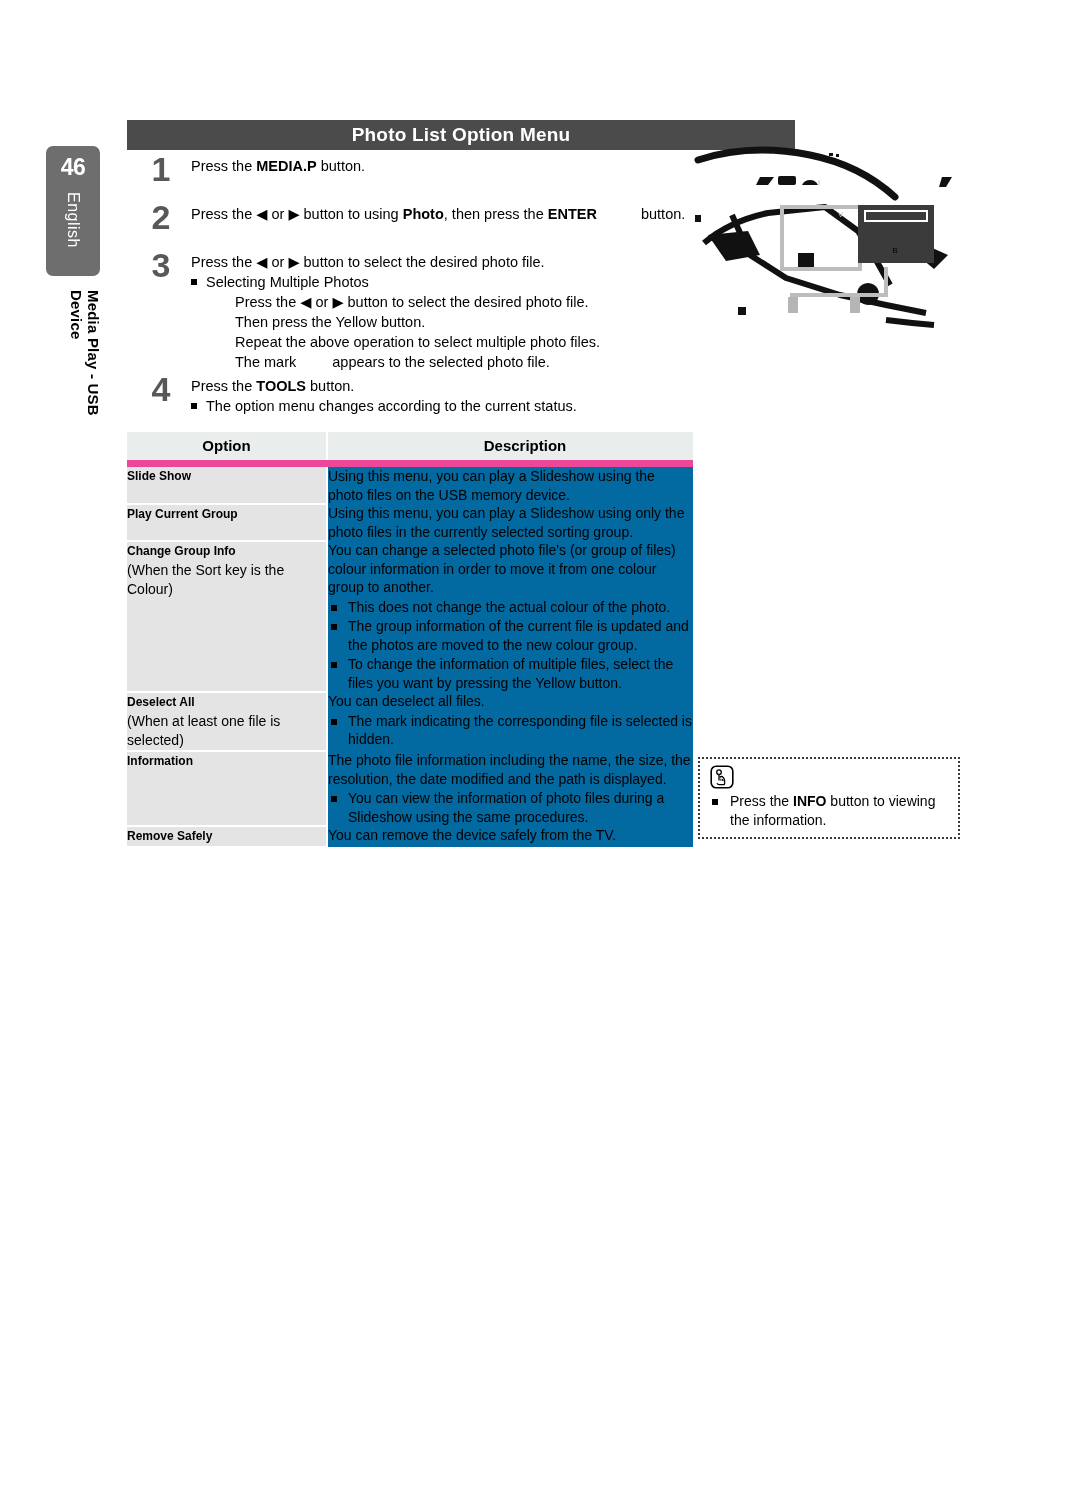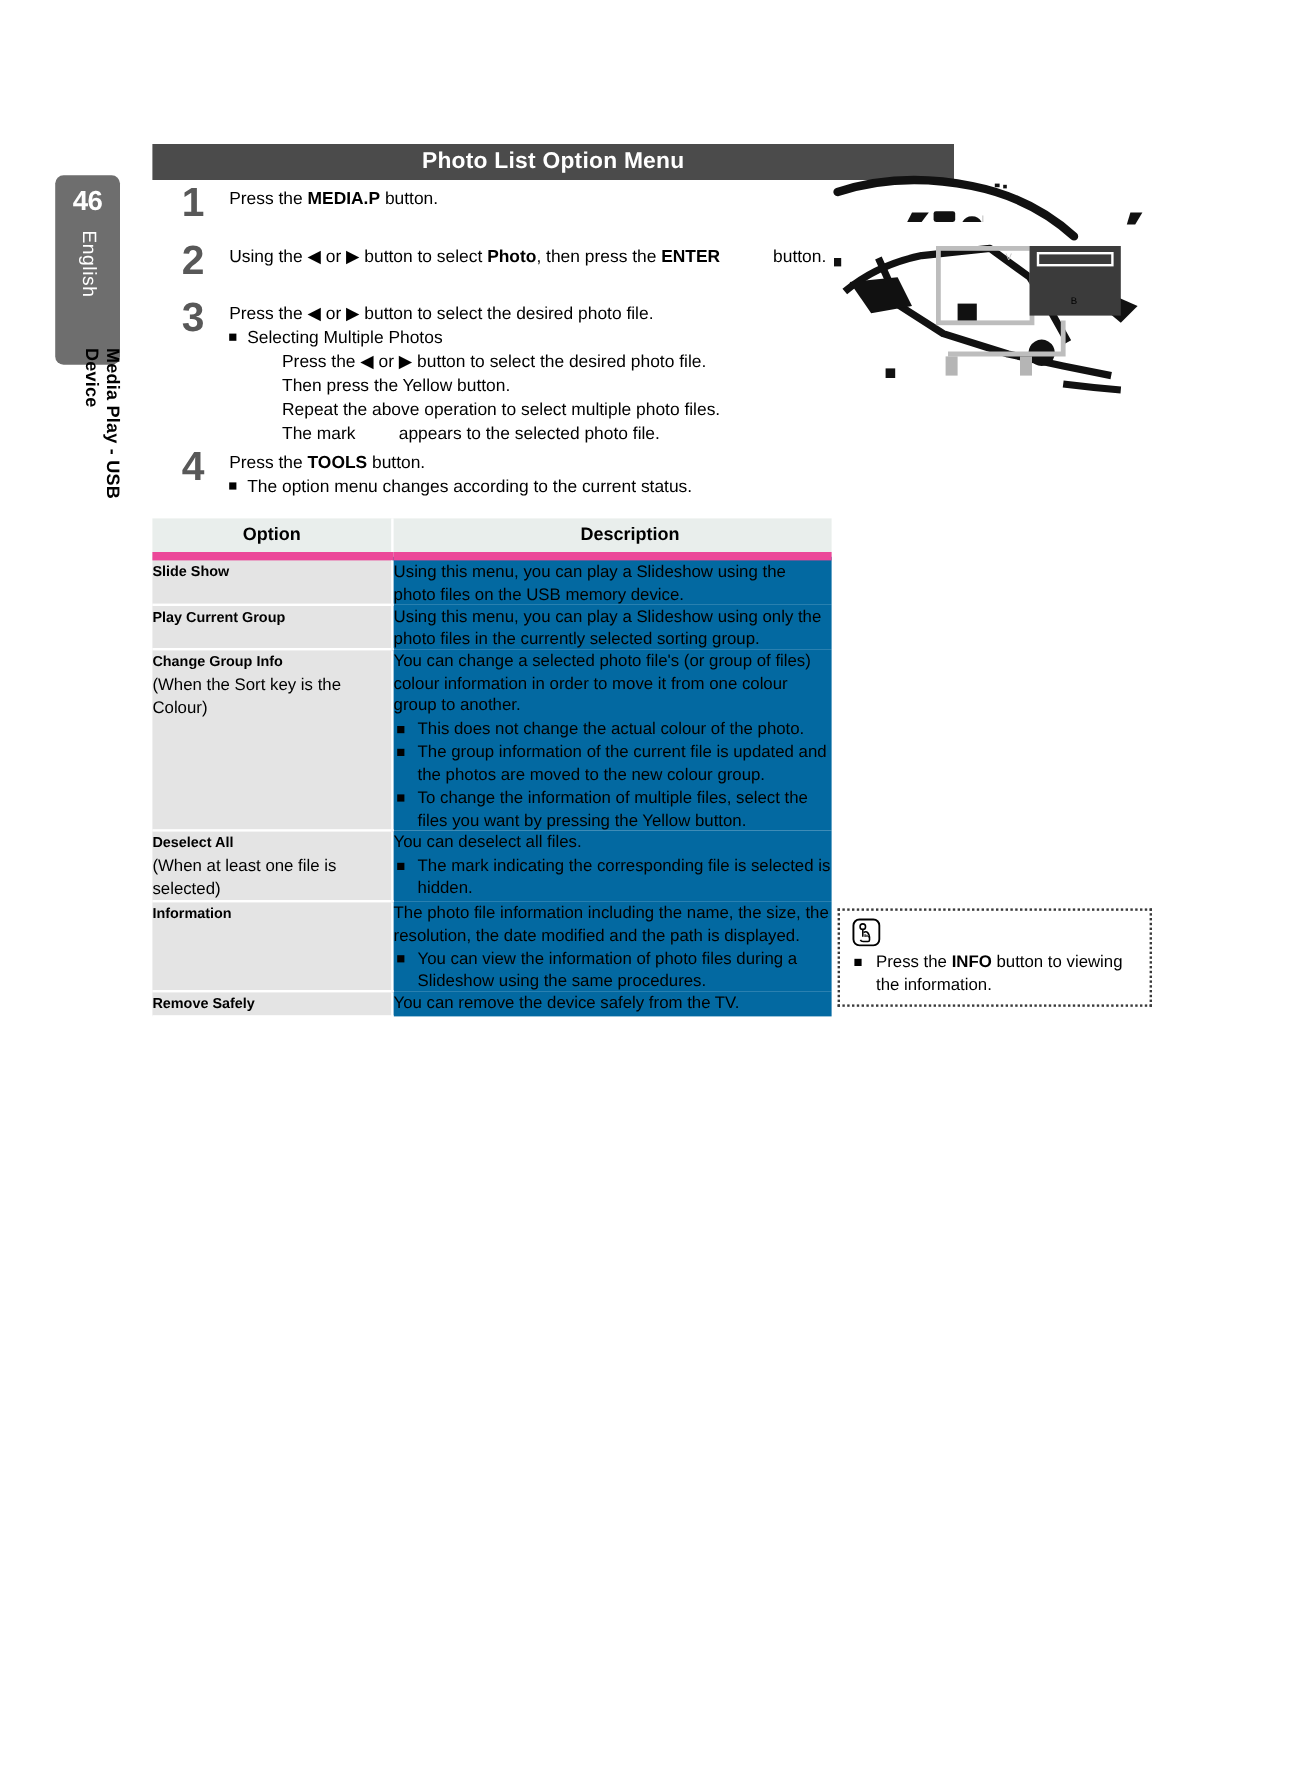--- a/index.html
+++ b/index.html
@@ -15,21 +15,21 @@
     color: #000000;
     overflow: hidden;
   }
 
   
   .side-tab {
     position: absolute;
     left: 46px;
     top: 146px;
     width: 54px;
-    height: 158px;
+    height: 130px;
     background: #6e6e6e;
     border-radius: 7px 7px 7px 7px;
     color: #ffffff;
   }
   .side-tab-number {
     position: absolute;
     top: 8px;
     left: 0;
     width: 100%;
     text-align: center;
@@ -236,21 +236,21 @@
 <div class="steps" style="position: absolute; height: 280px;">
     <div class="step" style="position: absolute; top: 0px; width: 100%;">
       <div class="step-num">1</div>
       <div class="step-body">
         <div class="ln"><span>Press the </span><span class="b">MEDIA.P</span><span> button.</span></div>
       </div>
     </div>
     <div class="step" style="position: absolute; top: 48px; width: 100%;">
       <div class="step-num">2</div>
       <div class="step-body">
-        <div class="ln"><span>Using the ◀ or ▶ button to select </span><span class="b">Photo</span><span>, then press the </span><span class="b">ENTER</span><span class="gap-wide"></span><span> button.</span></div>
+        <div class="ln"><span>Press the ◀ or ▶ button to using </span><span class="b">Photo</span><span>, then press the </span><span class="b">ENTER</span><span class="gap-wide"></span><span> button.</span></div>
       </div>
     </div>
     <div class="step" style="position: absolute; top: 96px; width: 100%;">
       <div class="step-num">3</div>
       <div class="step-body">
         <div class="ln"><span>Press the ◀ or ▶ button to select the desired photo file.</span></div>
         <div class="ln"><span class="sq"></span><span>Selecting Multiple Photos</span></div>
         <div class="ln sub2"><span>Press the ◀ or ▶ button to select the desired photo file.</span></div>
         <div class="ln sub2"><span>Then press the Yellow button.</span></div>
         <div class="ln sub2"><span>Repeat the above operation to select multiple photo files.</span></div>

